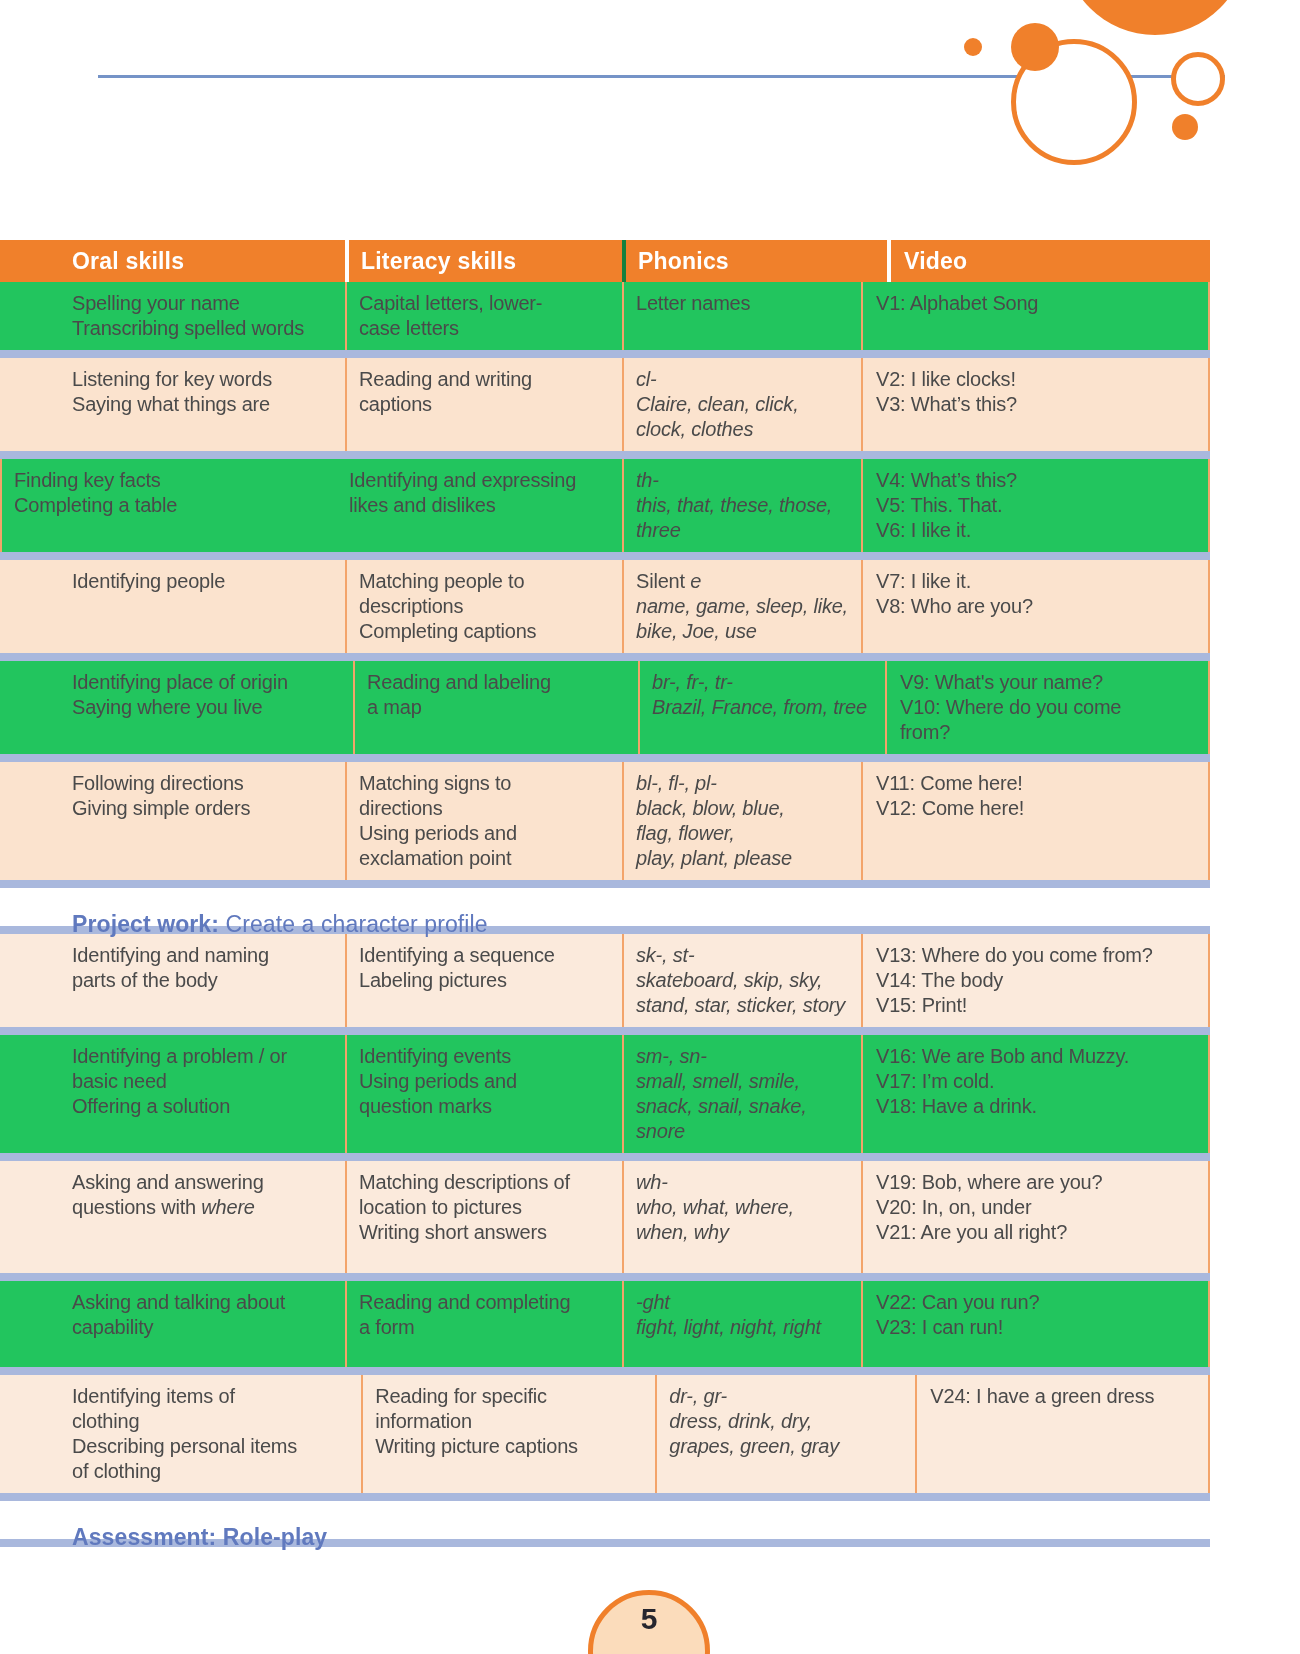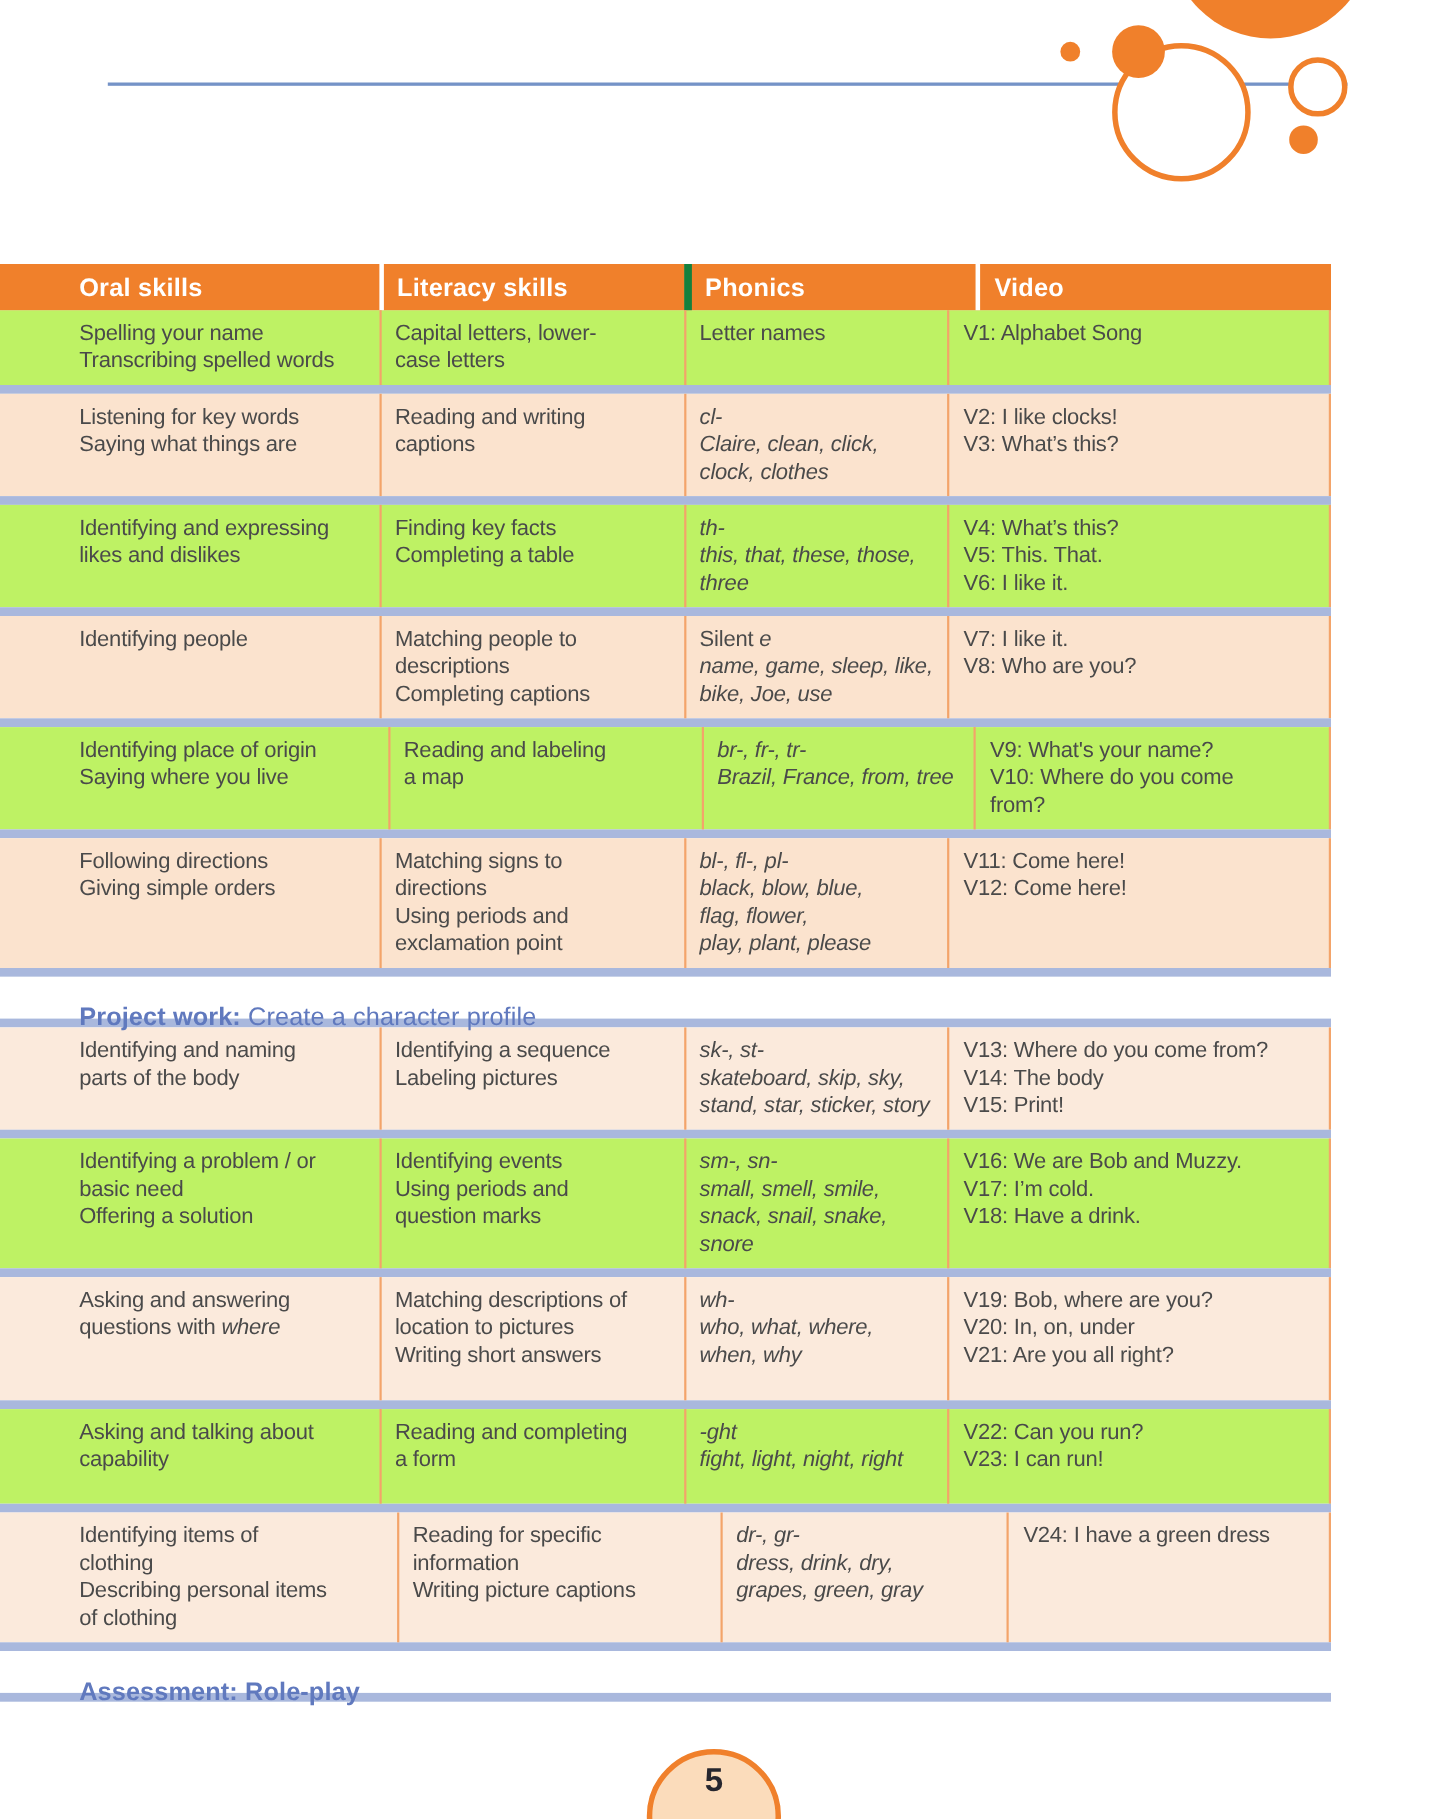--- a/index.html
+++ b/index.html
@@ -31,24 +31,24 @@
   .c-low{left:1172px;top:114px;width:26px;height:26px;}
   
   .table{position:absolute;left:0;top:240px;width:1210px;}
   .thead{display:flex;height:42px;}
   .th{
     box-sizing:border-box;background:var(--orange);color:#fff;
     font-size:23px;font-weight:bold;display:flex;align-items:center;letter-spacing:0.2px;
   }
   .th1{width:345px;padding-left:72px;}
   .th2{width:277px;border-left:4px solid #fff;padding-left:12px;}
-  .th3{width:265px;border-left:7px solid #15803d;padding-left:12px;}
+  .th3{width:265px;border-left:4px solid #15803d;padding-left:12px;}
   .th4{width:323px;border-left:4px solid #fff;padding-left:13px;}
   .row{display:flex;box-sizing:border-box;border-right:2px solid var(--orange-line);}
-  .white{background:#bef264;}
+  .white{background:#22c55e;}
   .peach{background:var(--peach);}
   .peach2{background:var(--peach-light);}
   .cell{
     box-sizing:border-box;padding:9px 6px 9px 12px;
     font-size:20px;line-height:25px;color:var(--body-text);letter-spacing:-0.2px;
   }
   .col1{width:345px;padding-left:72px;}
   .col2{width:277px;border-left:2px solid var(--orange-line);}
   .col3{width:239px;border-left:2px solid var(--orange-line);}
   .col4{width:323px;border-left:2px solid var(--orange-line);padding-left:13px;}
@@ -121,27 +121,27 @@
             <div class="line"><span class="i">Claire, clean, click,</span></div>
             <div class="line"><span class="i">clock, clothes</span></div>
           </div>
           <div class="cell col4">
             <div class="line"><span>V2: I like clocks!</span></div>
             <div class="line"><span>V3: What’s this?</span></div>
           </div>
         </div>
         <div class="sep"></div>
         <div class="row white" style="min-height: 93px;">
+          <div class="cell col2">
+            <div class="line"><span>Finding key facts</span></div>
+            <div class="line"><span>Completing a table</span></div>
+          </div>
           <div class="cell col1">
             <div class="line"><span>Identifying and expressing</span></div>
             <div class="line"><span>likes and dislikes</span></div>
-          </div>
-          <div class="cell col2">
-            <div class="line"><span>Finding key facts</span></div>
-            <div class="line"><span>Completing a table</span></div>
           </div>
           <div class="cell col3">
             <div class="line"><span class="i">th-</span></div>
             <div class="line"><span class="i">this, that, these, those,</span></div>
             <div class="line"><span class="i">three</span></div>
           </div>
           <div class="cell col4">
             <div class="line"><span>V4: What’s this?</span></div>
             <div class="line"><span>V5: This. That.</span></div>
             <div class="line"><span>V6: I like it.</span></div>

